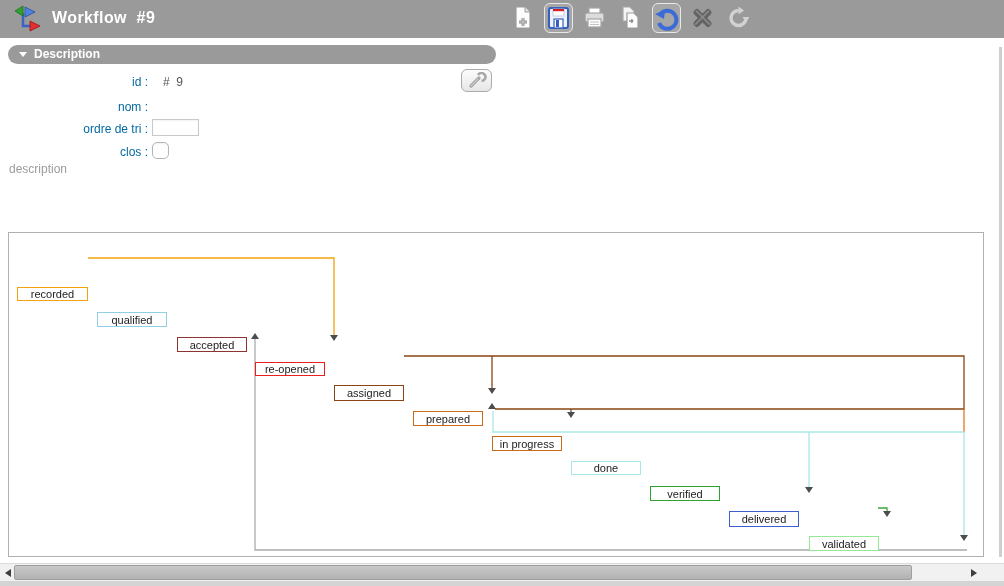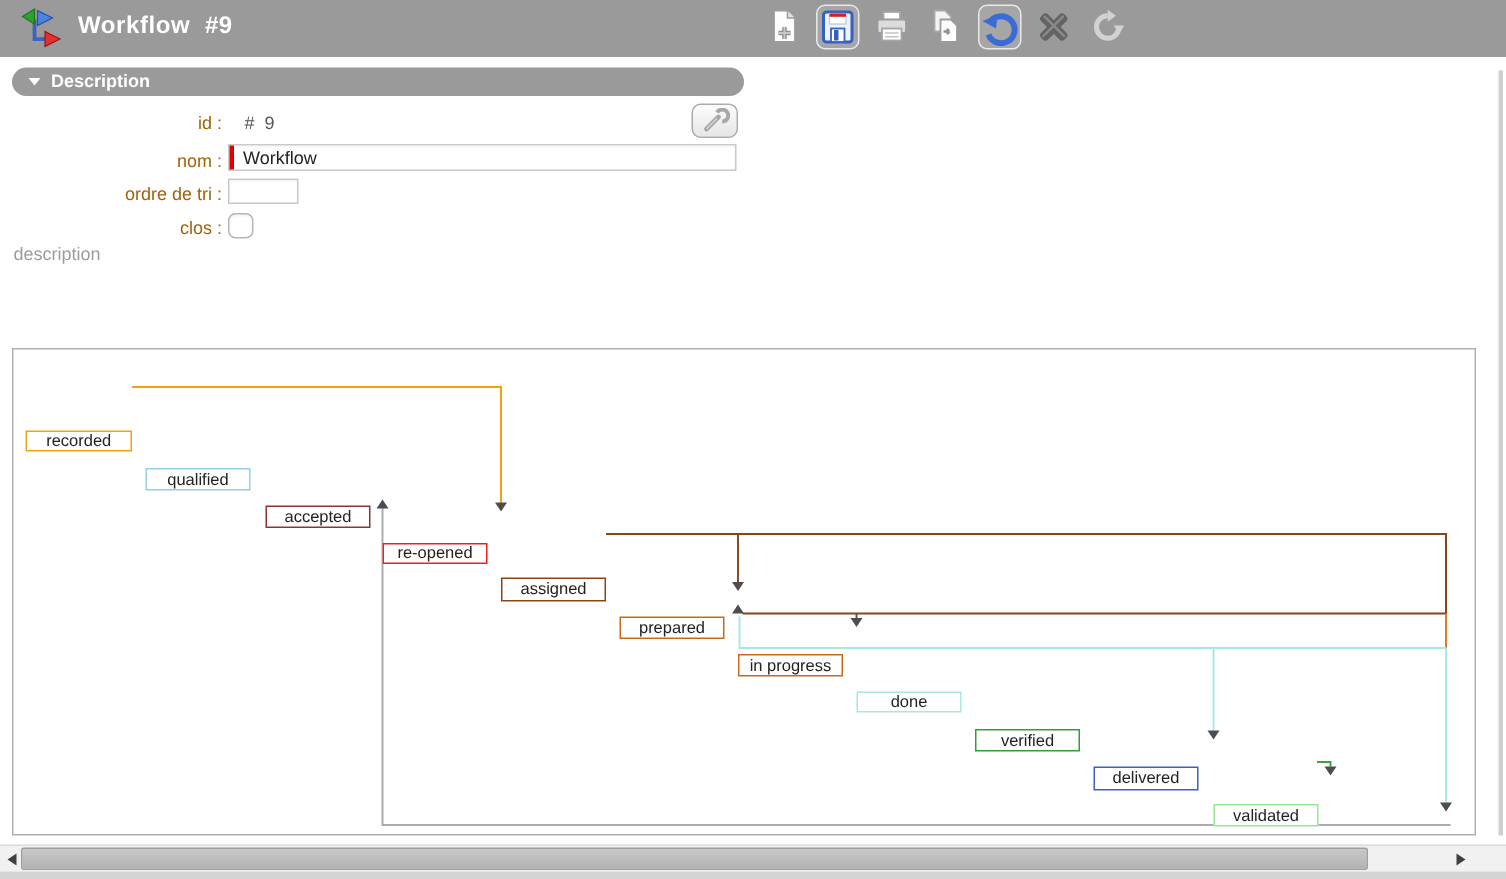--- a/index.html
+++ b/index.html
@@ -28,21 +28,21 @@
     color:#fff; font-size:12px; font-weight:bold; line-height:19px; cursor:pointer;
   }
   .section-hd .tri {
     display:inline-block; width:0; height:0; margin:0 7px 1px 11px;
     border-left:4px solid transparent; border-right:4px solid transparent; border-top:5px solid #fff;
     vertical-align:middle;
   }
   #hd-desc { left:8px; top:45px; width:488px; }
   #hd-diag { left:8px; top:207px; width:978px; }
   
-  .flabel { position:absolute; width:140px; text-align:right; font-size:12px; color:#a16207; }
+  .flabel { position:absolute; width:140px; text-align:right; font-size:12px; color:#0369a1; }
   .fvalue { position:absolute; font-size:12px; color:#555; white-space:pre; }
   .tinput {
     position:absolute; border:1px solid #c9c9c9; background:#fff; font-size:12px; color:#222;
     font-family:"Liberation Sans","DejaVu Sans",sans-serif; padding:0 4px 0 6px;
     box-shadow:inset 0 1px 2px rgba(0,0,0,.05); outline:none;
   }
   .req-wrap { position:absolute; }
   .req-wrap .tinput { left:0; top:0; padding-left:9px; }
   .req-mark { position:absolute; left:1px; top:1px; bottom:1px; width:3px; background:#e00000; z-index:2; }
   .checkbox {
@@ -156,24 +156,20 @@
   <div class="fvalue" style="left:163px; top:75px;">#  9</div>
   <div class="tool-btn">
     <svg width="20" height="17" viewBox="0 0 20 17">
       <path d="M4 14 L12 6" stroke="#a8a8a8" stroke-width="3.2" stroke-linecap="round"></path>
       <path d="M11 3 A 4 4 0 1 1 14.5 9" fill="none" stroke="#a8a8a8" stroke-width="2.6"></path>
       <path d="M4 14 L11 7" stroke="#d6d6d6" stroke-width="1"></path>
     </svg>
   </div>
 
   <div class="flabel" style="left:8px; top:100px;">nom :</div>
-  <div class="req-wrap" style="left:152px; top:96px; width:339px; height:18px;">
-    <div class="req-mark"></div>
-    <input class="tinput" style="width: 339px; height: 18px;" value="Workflow">
-  </div>
 
   <div class="flabel" style="left:8px; top:122px;">ordre de tri :</div>
   <input class="tinput" style="left: 152px; top: 119px; width: 47px; height: 17px;" value="">
 
   <div class="flabel" style="left:8px; top:145px;">clos :</div>
   <div class="checkbox" style="left:152px; top:142px;"></div>
 
   <div class="desc-label">description</div>
 
 

